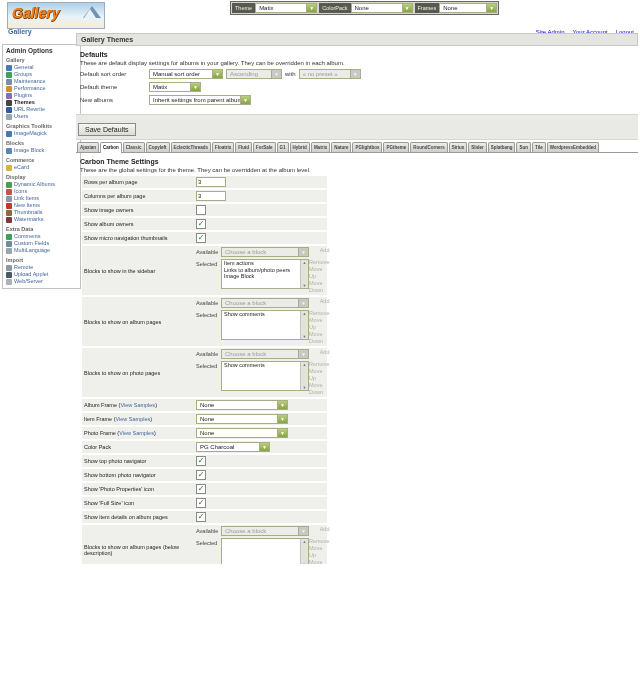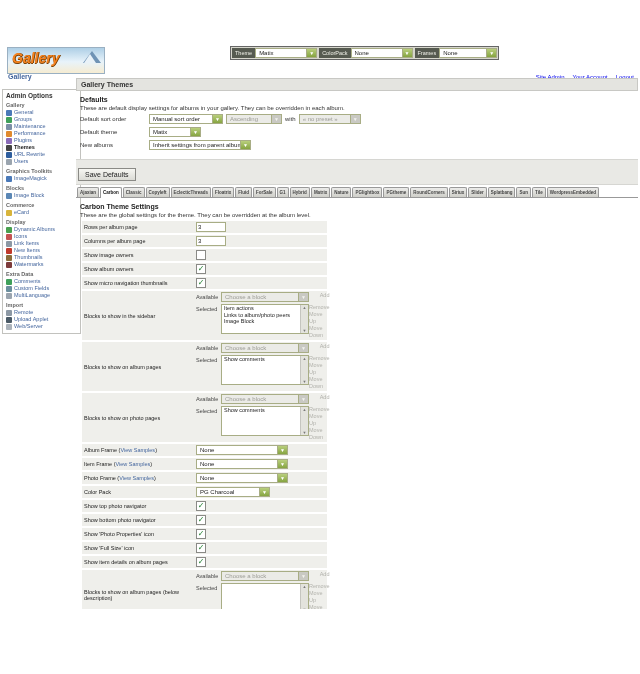--- a/index.html
+++ b/index.html
@@ -1,17 +1,17 @@
 <!DOCTYPE html>
 <html><head>
 <meta charset="utf-8">
 <style>
   html,body{margin:0;padding:0;background:#fff;}
   #page{position:relative;width:640px;height:564px;overflow:hidden;
-        font-family:"Liberation Sans",sans-serif;color:#333;background:#fff;margin-top:45px;}
+        font-family:"Liberation Sans",sans-serif;color:#333;background:#fff;}
   a{text-decoration:none;}
   
   #logo{position:absolute;left:7px;top:2px;width:96px;height:25px;border:1px solid #9ab0c2;
         background:linear-gradient(180deg,#aecfe6 0%,#e8f3fa 55%,#f6ecd2 100%);overflow:hidden;}
   #logo .word{position:absolute;left:4px;top:2px;font-size:14px;font-weight:bold;font-style:italic;
         color:#f5821f;text-shadow:0 1px 0 #7a4209,1px 0 0 #7a4209;}
   #logo .mtn{position:absolute;right:3px;top:3px;width:0;height:0;
         border-left:9px solid transparent;border-right:9px solid transparent;border-bottom:12px solid #6f93b5;}
   #logo .mtn2{position:absolute;right:8px;top:6px;width:0;height:0;
         border-left:6px solid transparent;border-right:6px solid transparent;border-bottom:9px solid #e9f2f8;}

